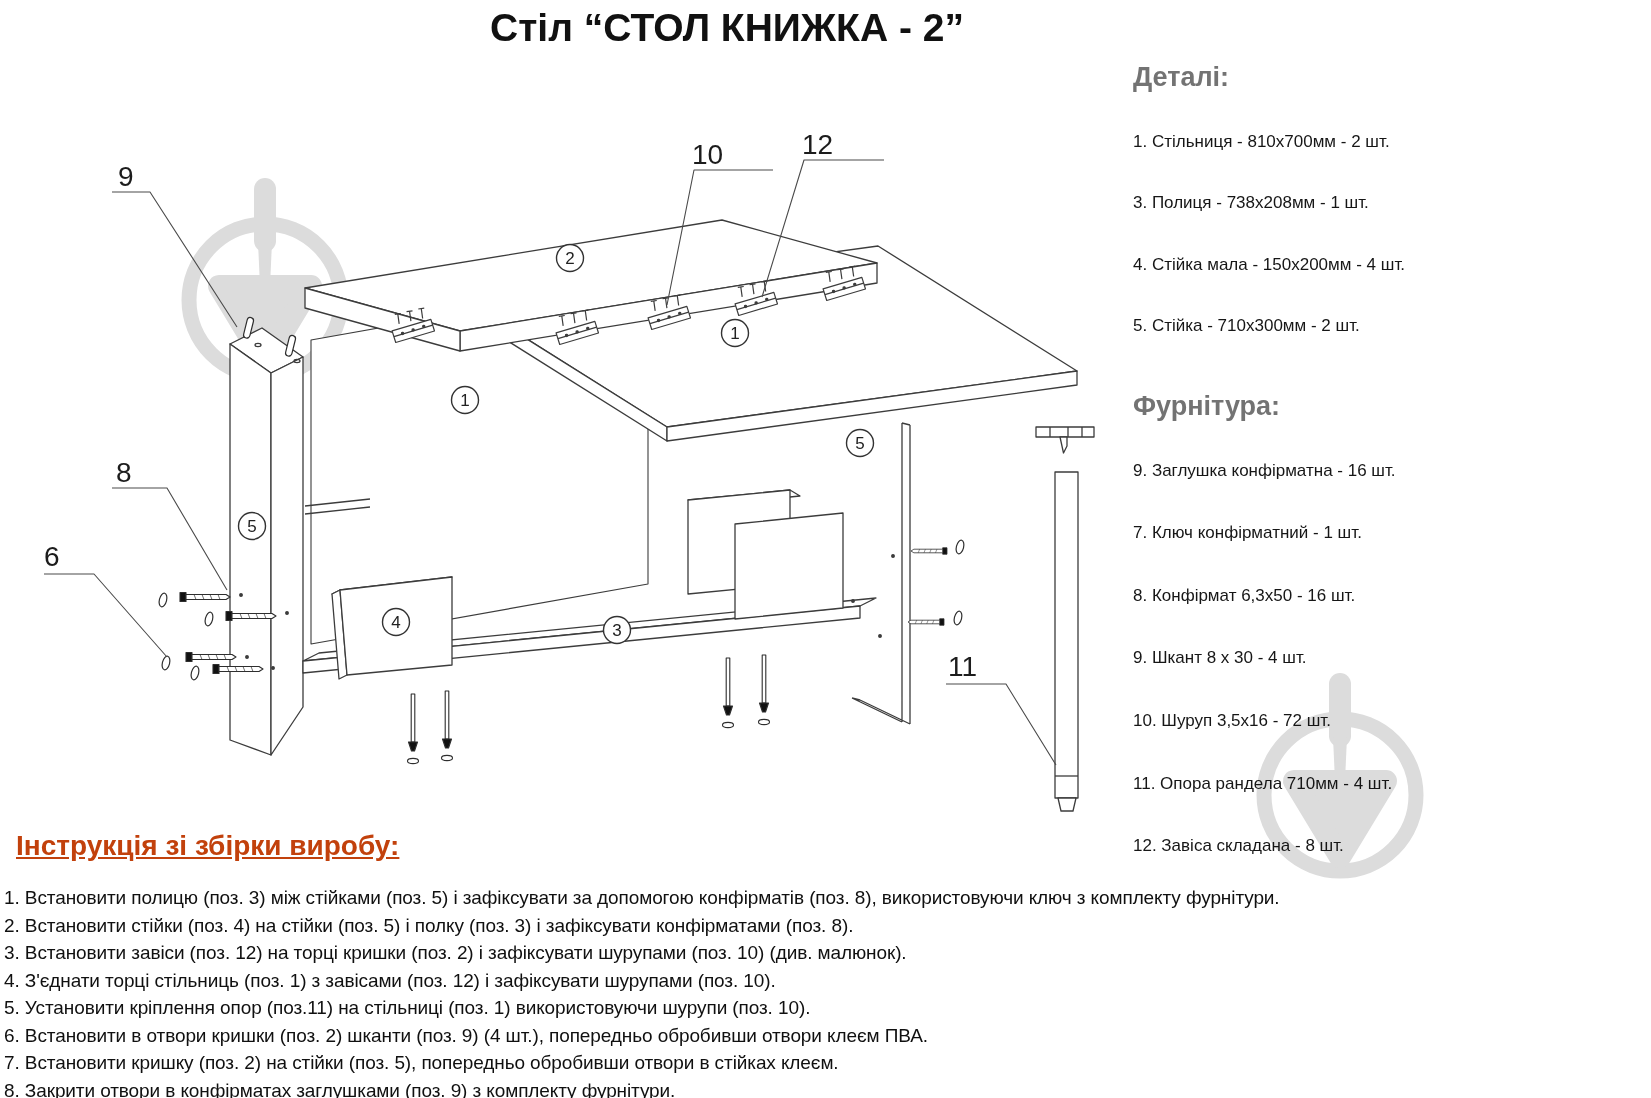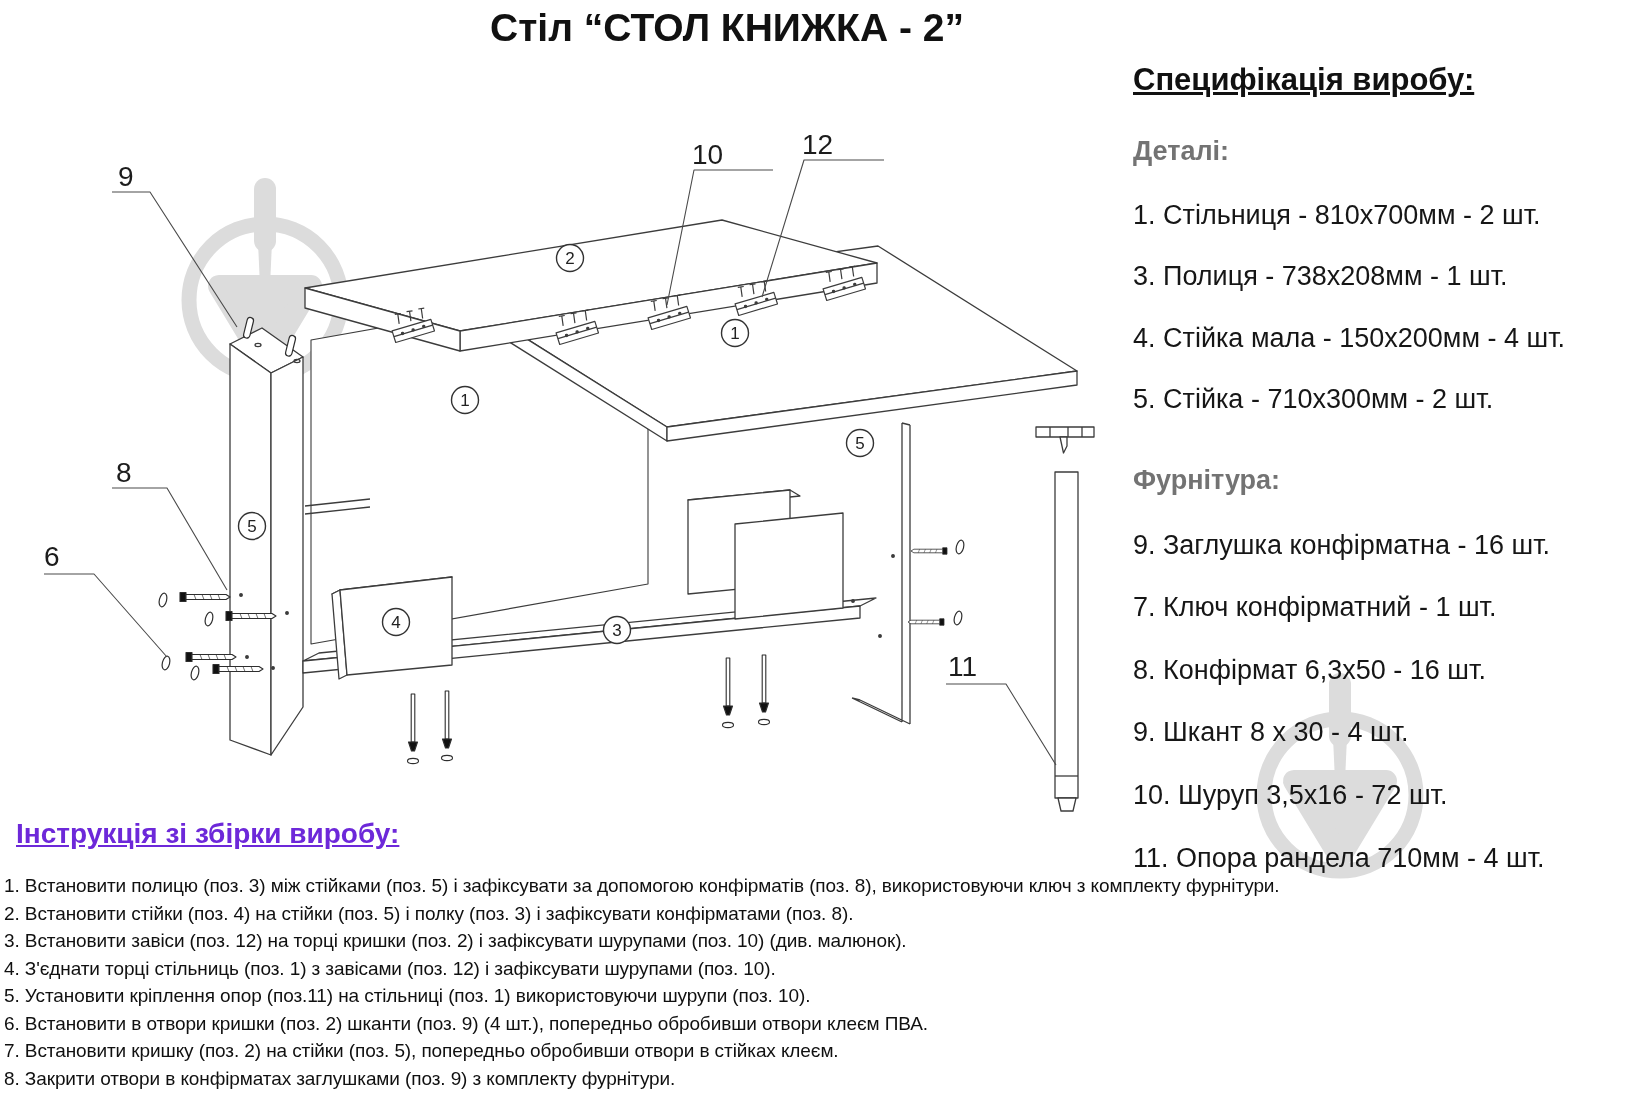--- a/index.html
+++ b/index.html
@@ -15,27 +15,27 @@
     left:0;top:6px;width:1400px;text-align:center;
     font-size:39px;font-weight:bold;letter-spacing:0px;color:#111;margin-left:27px;
   }
   .spec{left:1133px;top:62px;width:515px;}
   .spec-title{
     font-size:31px;font-weight:bold;text-decoration:underline;
     margin:0 0 38px 0;color:#111;
   }
   .group-title{font-size:27px;font-weight:bold;margin:0 0 6px 0;color:#737373;}
   .spec-list{list-style:none;margin:0;padding:0;}
-  .spec-list li{font-size:27px;line-height:25.4px;color:#161616;margin-top:36px;}
+  .spec-list li{font-size:17px;line-height:25.4px;color:#161616;margin-top:36px;}
   .hw-list li{line-height:26.6px;}
   .hw-block{margin-top:52px;}
   .instr{left:4px;top:818px;width:1645px;}
   .instr-title{
     font-size:28px;font-weight:bold;text-decoration:underline;
-    margin:0 0 22px 12px;color:#6d28d9;
+    margin:12px 0 22px 12px;color:#c2410c;
   }
   .steps{list-style:none;margin:0;padding:0;}
   .steps li{font-size:19px;line-height:27.5px;color:#101010;letter-spacing:-0.1px;}
   svg text.co{font-family:"Liberation Sans",sans-serif;font-size:28px;fill:#1c1c1c;}
   svg text.cn{font-family:"Liberation Sans",sans-serif;font-size:17px;fill:#222;}
 </style>
 </head>
 <body>
 
 <svg id="diagram-layer" width="1651" height="1098" viewBox="0 0 1651 1098">
@@ -240,41 +240,41 @@
     <g>
       <circle cx="860" cy="443" r="13.5"></circle>
       <text class="cn" x="860" y="449" text-anchor="middle" stroke="none">5</text>
     </g>
   </g>
 </svg>
 
 <div class="txt page-title">Стіл “СТОЛ КНИЖКА - 2”</div>
 
 <div class="txt spec">
-  <div class="spec-title">Специфікація виробу:</div>
 
   <div>
     <div class="group-title">Деталі:</div>
     <ul class="spec-list">
       <li>1. Стільниця - 810х700мм - 2 шт.</li>
       <li>3. Полиця - 738х208мм - 1 шт.</li>
       <li>4. Стійка мала - 150х200мм - 4 шт.</li>
       <li>5. Стійка - 710х300мм - 2 шт.</li>
     </ul>
   </div>
 
   <div class="hw-block">
     <div class="group-title">Фурнітура:</div>
     <ul class="spec-list hw-list">
       <li>9. Заглушка конфірматна - 16 шт.</li>
       <li>7. Ключ конфірматний - 1 шт.</li>
       <li>8. Конфірмат 6,3х50 - 16 шт.</li>
       <li>9. Шкант 8 х 30 - 4 шт.</li>
       <li>10. Шуруп 3,5х16 - 72 шт.</li>
       <li>11. Опора рандела 710мм - 4 шт.</li>
+      <li>12. Завіса складана - 8 шт.</li>
     </ul>
   </div>
 </div>
 
 <div class="txt instr">
   <div class="instr-title">Інструкція зі збірки виробу:</div>
   <ol class="steps">
     <li>1. Встановити полицю (поз. 3) між стійками (поз. 5) і зафіксувати за допомогою конфірматів (поз. 8), використовуючи ключ з комплекту фурнітури.</li>
     <li>2. Встановити стійки (поз. 4) на стійки (поз. 5) і полку (поз. 3) і зафіксувати конфірматами (поз. 8).</li>
     <li>3. Встановити завіси (поз. 12) на торці кришки (поз. 2) і зафіксувати шурупами (поз. 10) (див. малюнок).</li>

